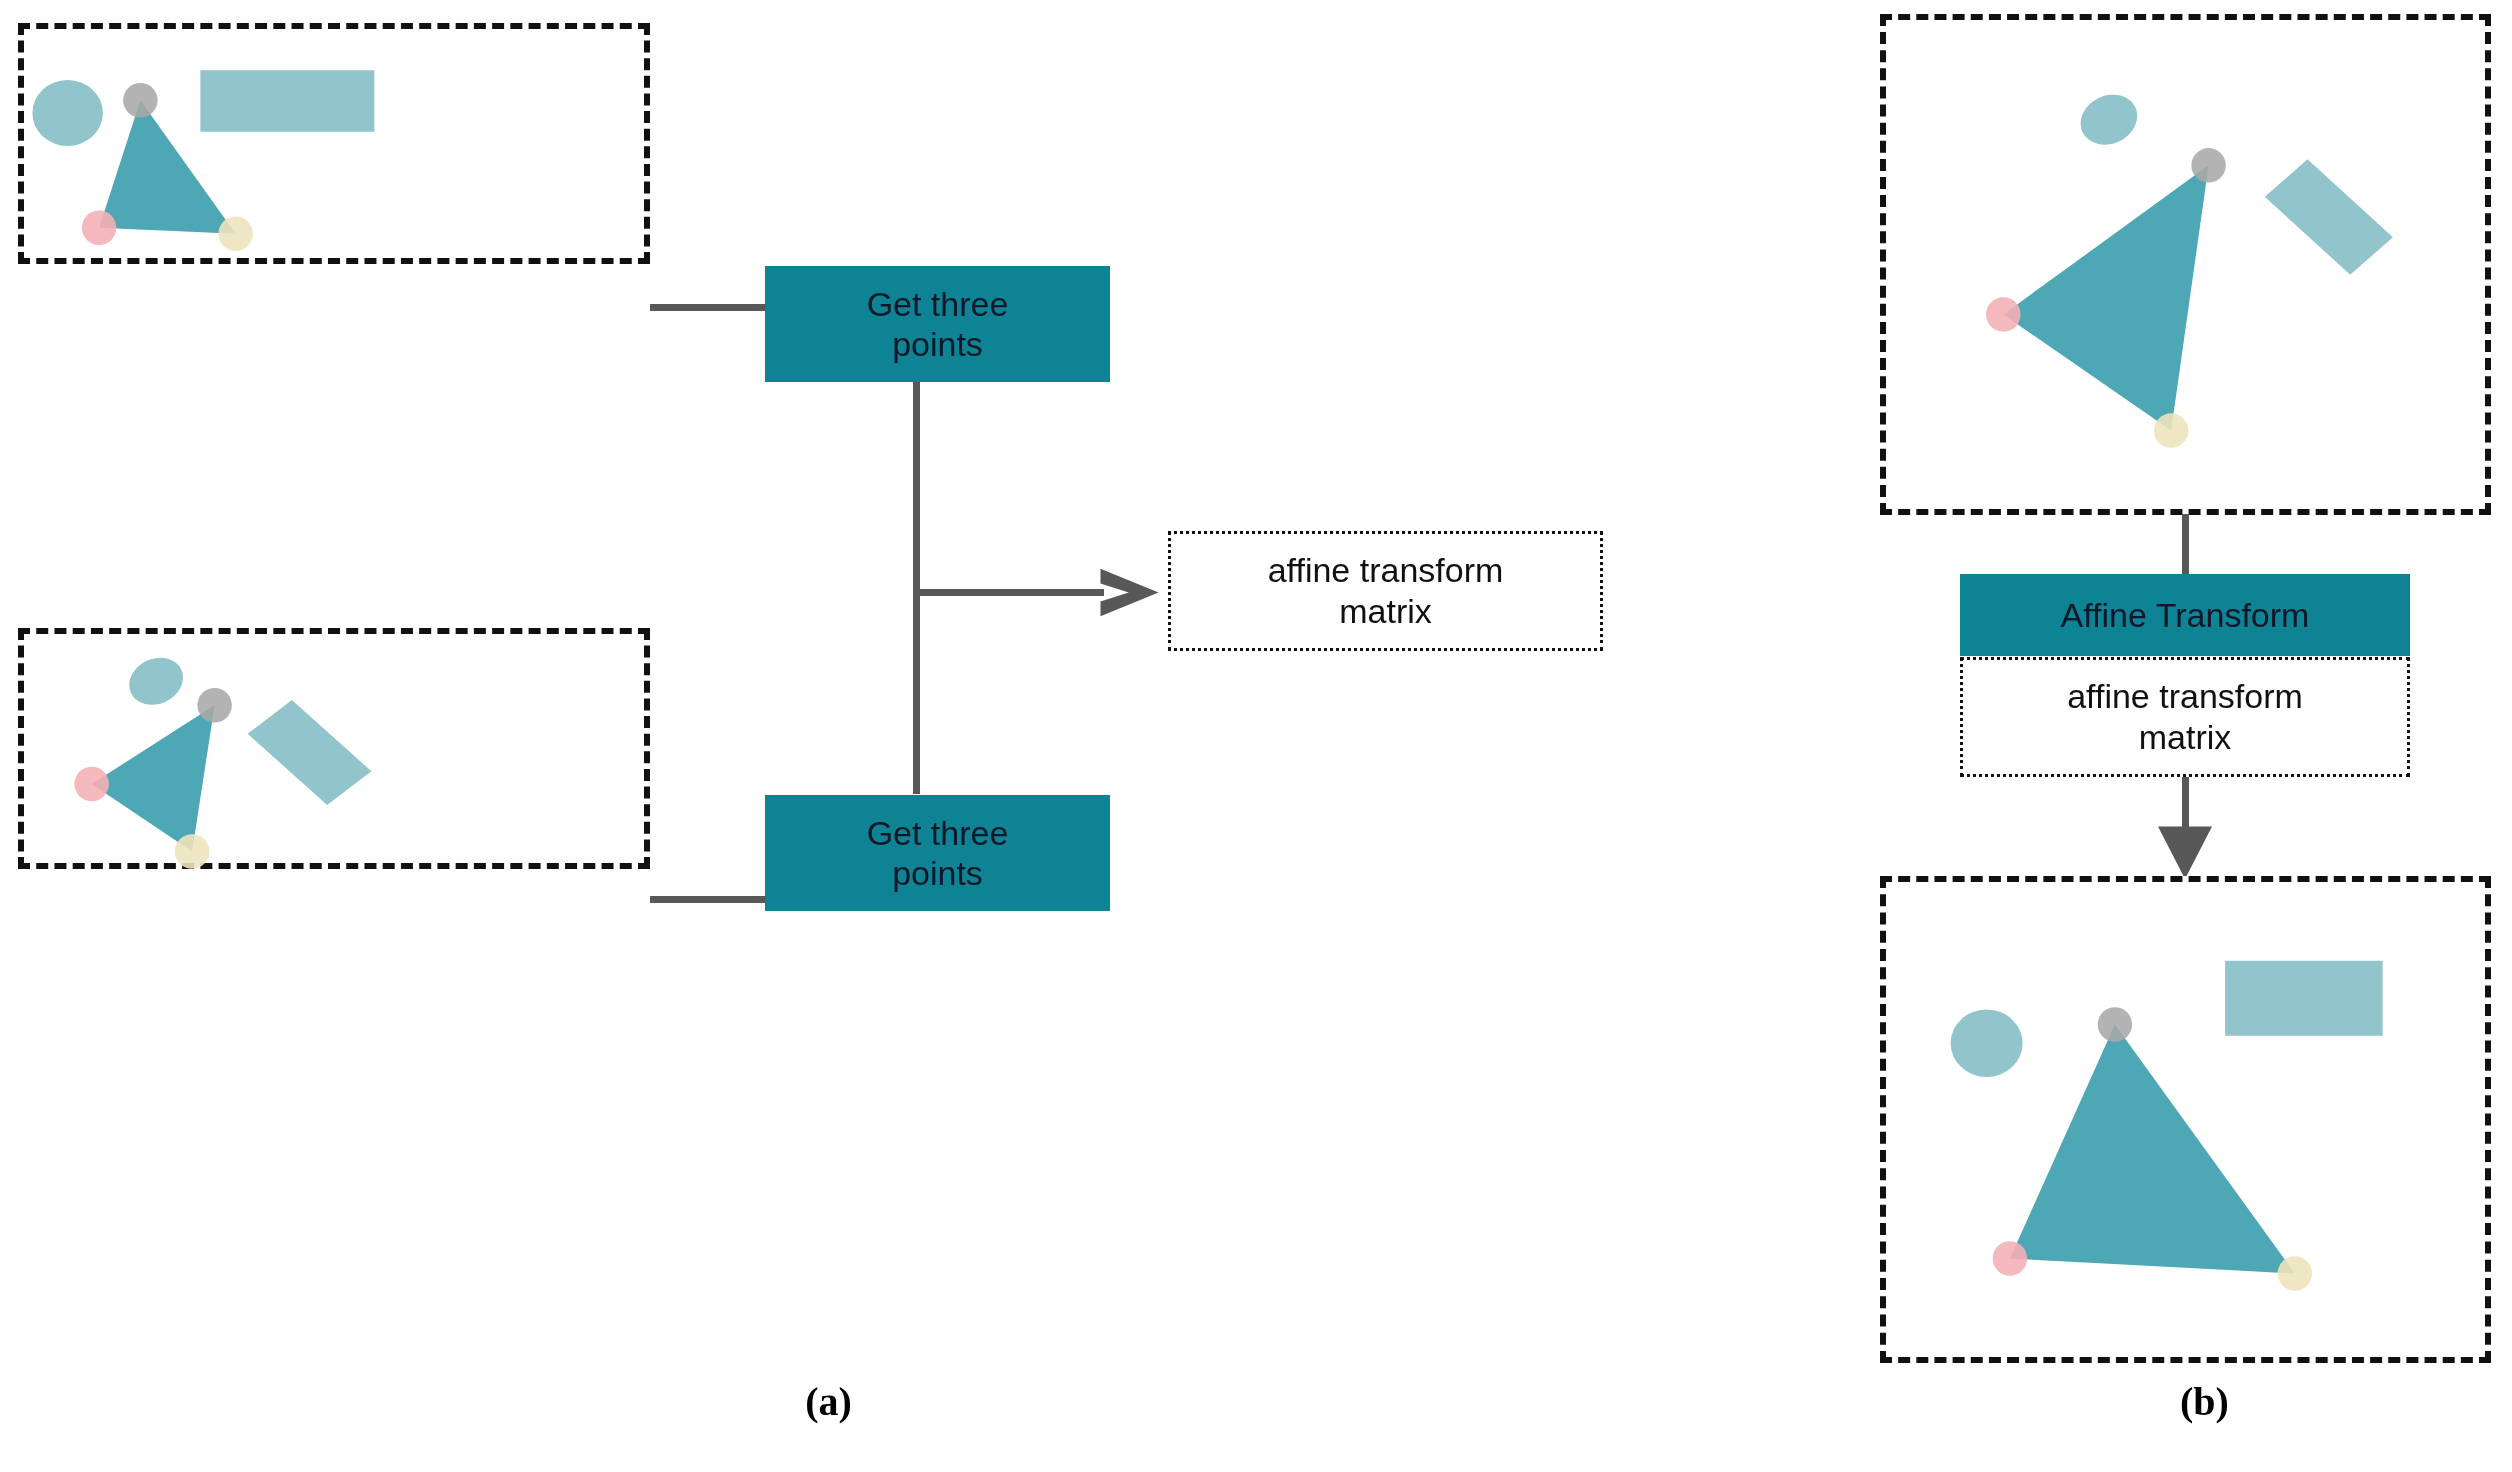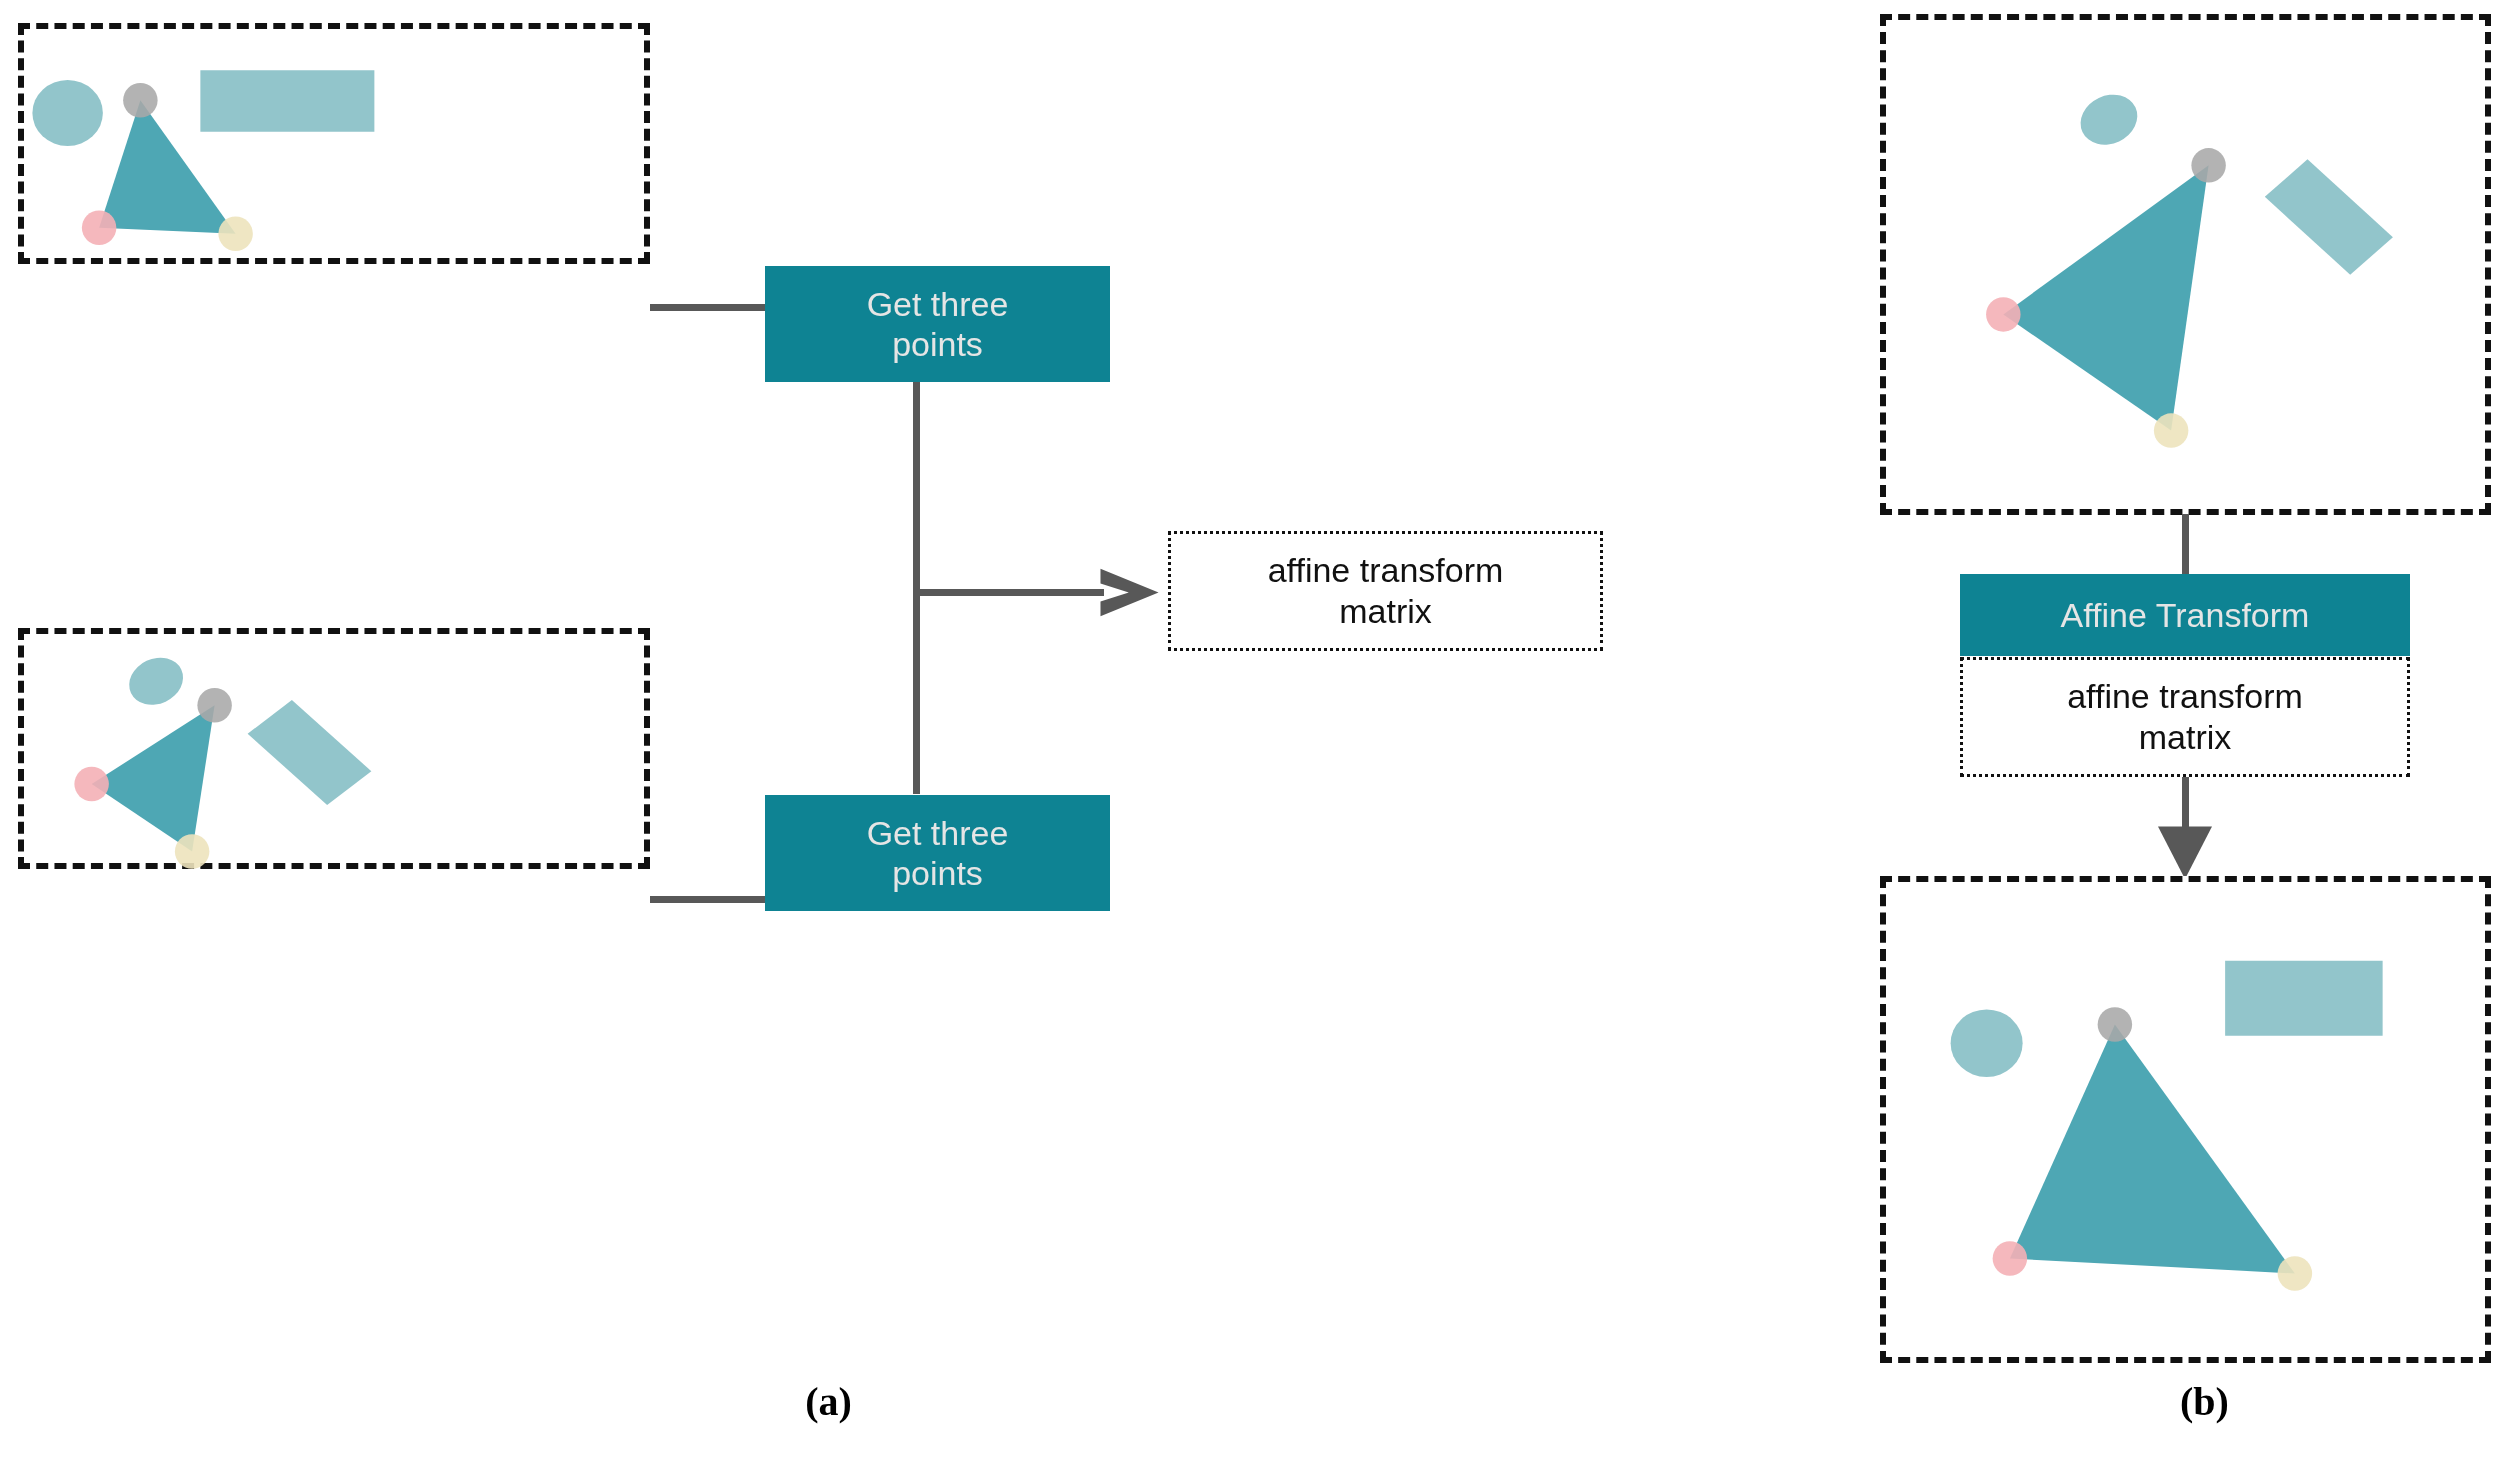--- a/index.html
+++ b/index.html
@@ -17,21 +17,21 @@
     position:absolute;
     border:6.7px dashed #111111;
     background:#ffffff;
     box-sizing:border-box;
   }
 
   
   .proc{
     position:absolute;
     background:#0e8393;
-    color:#e5e5e5;
+    color:#0f172a;
     display:flex;
     align-items:center;
     justify-content:center;
     text-align:center;
     line-height:1.18;
     box-sizing:border-box;
     font-weight:400;
   }
 
   

